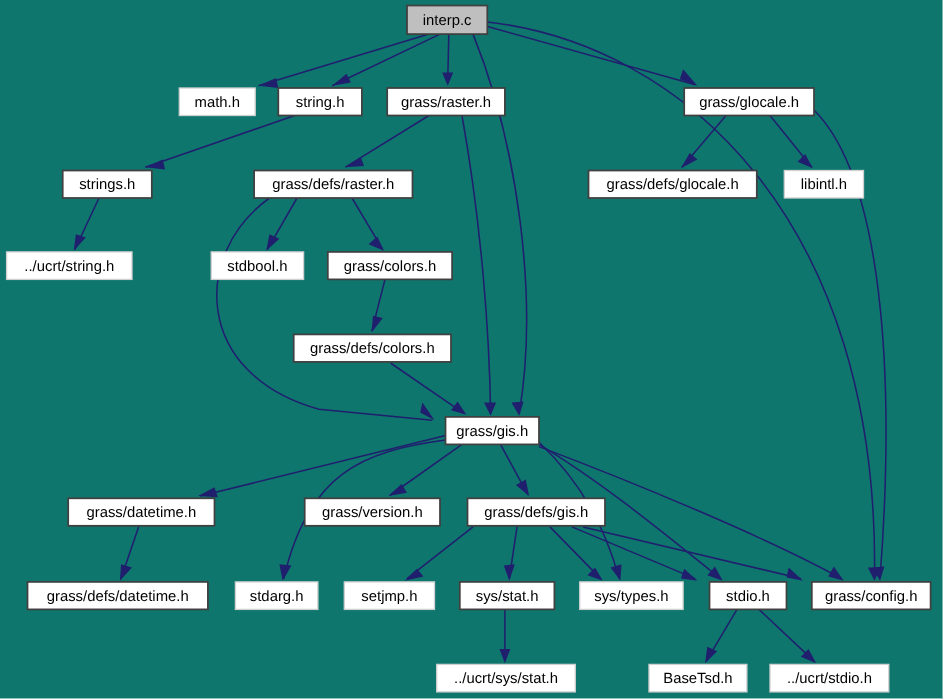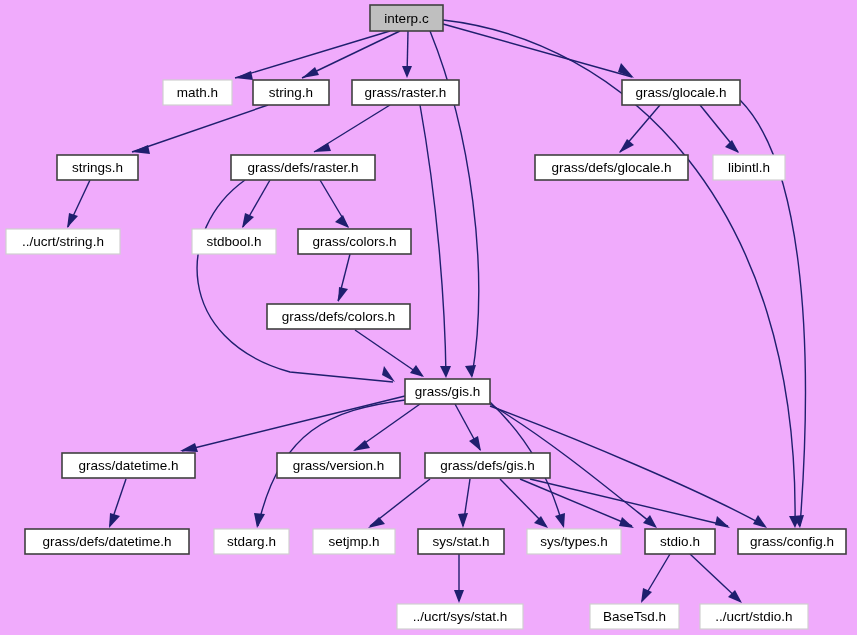--- a/index.html
+++ b/index.html
@@ -4,21 +4,21 @@
 <style>
   html, body {
     margin: 0;
     padding: 0;
     background: #ffffff;
   }
   #graph-root {
     position: relative;
     width: 857px;
     height: 635px;
-    background: #f0abfc;
+    background: #0f766e;
     font-family: "Liberation Sans", sans-serif;
     overflow: hidden;
   }
   svg#graph-canvas {
     position: absolute;
     left: 0;
     top: 0;
     width: 857px;
     height: 635px;
   }

